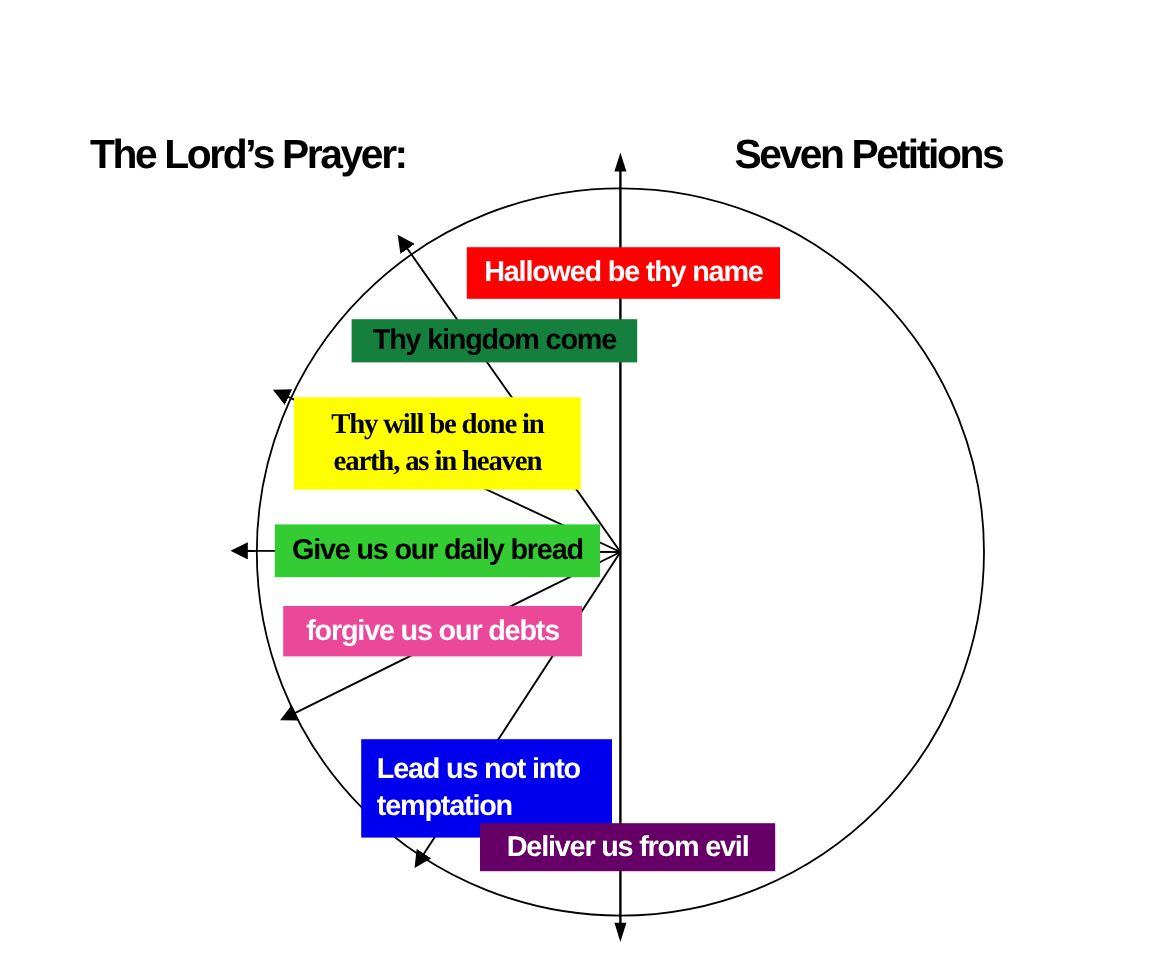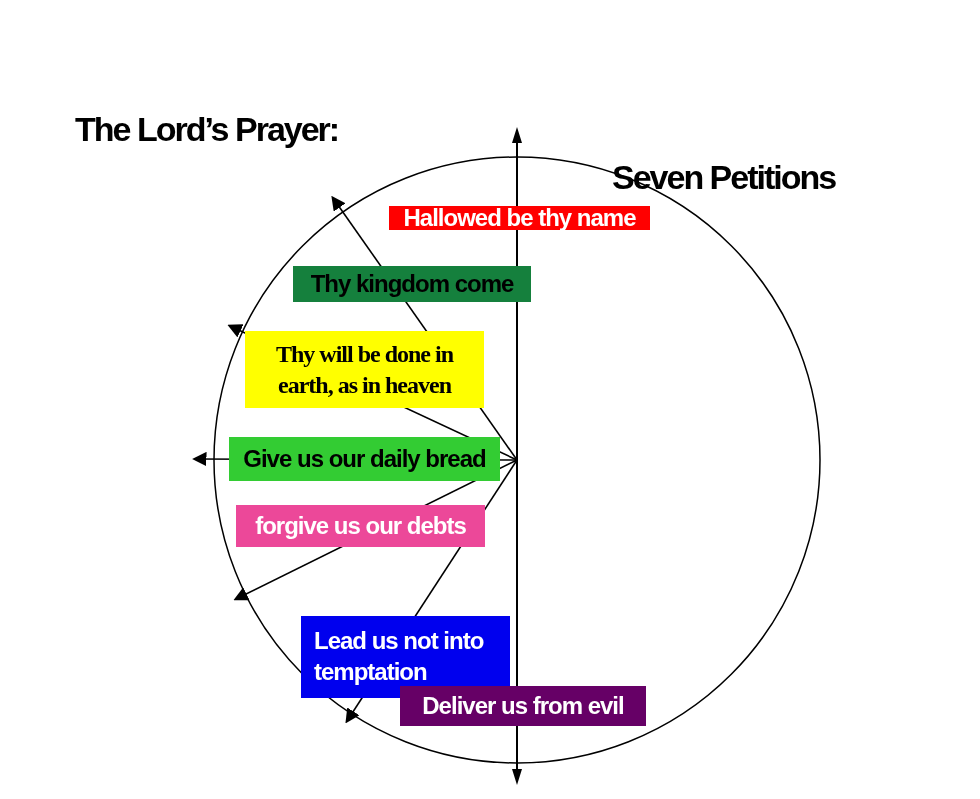--- a/index.html
+++ b/index.html
@@ -21,38 +21,38 @@
   .title {
     position: absolute;
     z-index: 2;
     font-weight: bold;
     font-size: 34px;
     letter-spacing: -2px;
     color: #000000;
     white-space: nowrap;
   }
   .title-left  { left: 75px;  top: 110px; }
-  .title-right { left: 612px; top: 110px; margin-top: 48px; }
+  .title-right { left: 612px; top: 110px; }
 
   .petition {
     position: absolute;
     z-index: 2;
     font-weight: bold;
     font-size: 24px;
     letter-spacing: -1px;
     line-height: 1.28;
     display: flex;
     align-items: center;
     justify-content: center;
     text-align: center;
     box-sizing: border-box;
     padding: 2px 10px;
   }
   
-  .p0 { left: 389px; top: 206px; width: 261px; height: 24px; }
+  .p0 { left: 389px; top: 206px; width: 261px; height: 43px; }
   .p1 { left: 293px; top: 266px; width: 238px; height: 36px; }
   .p2 { left: 245px; top: 331px; width: 239px; height: 77px; }
   .p3 { left: 229px; top: 437px; width: 271px; height: 44px; }
   .p4 { left: 236px; top: 505px; width: 249px; height: 42px; }
   .p5 { left: 301px; top: 574px; width: 209px; height: 82px;
         justify-content: flex-start; text-align: left; padding-left: 13px; margin-top: 42px; }
   .p6 { left: 400px; top: 686px; width: 246px; height: 40px; }
 </style>
 </head>
 <body>

